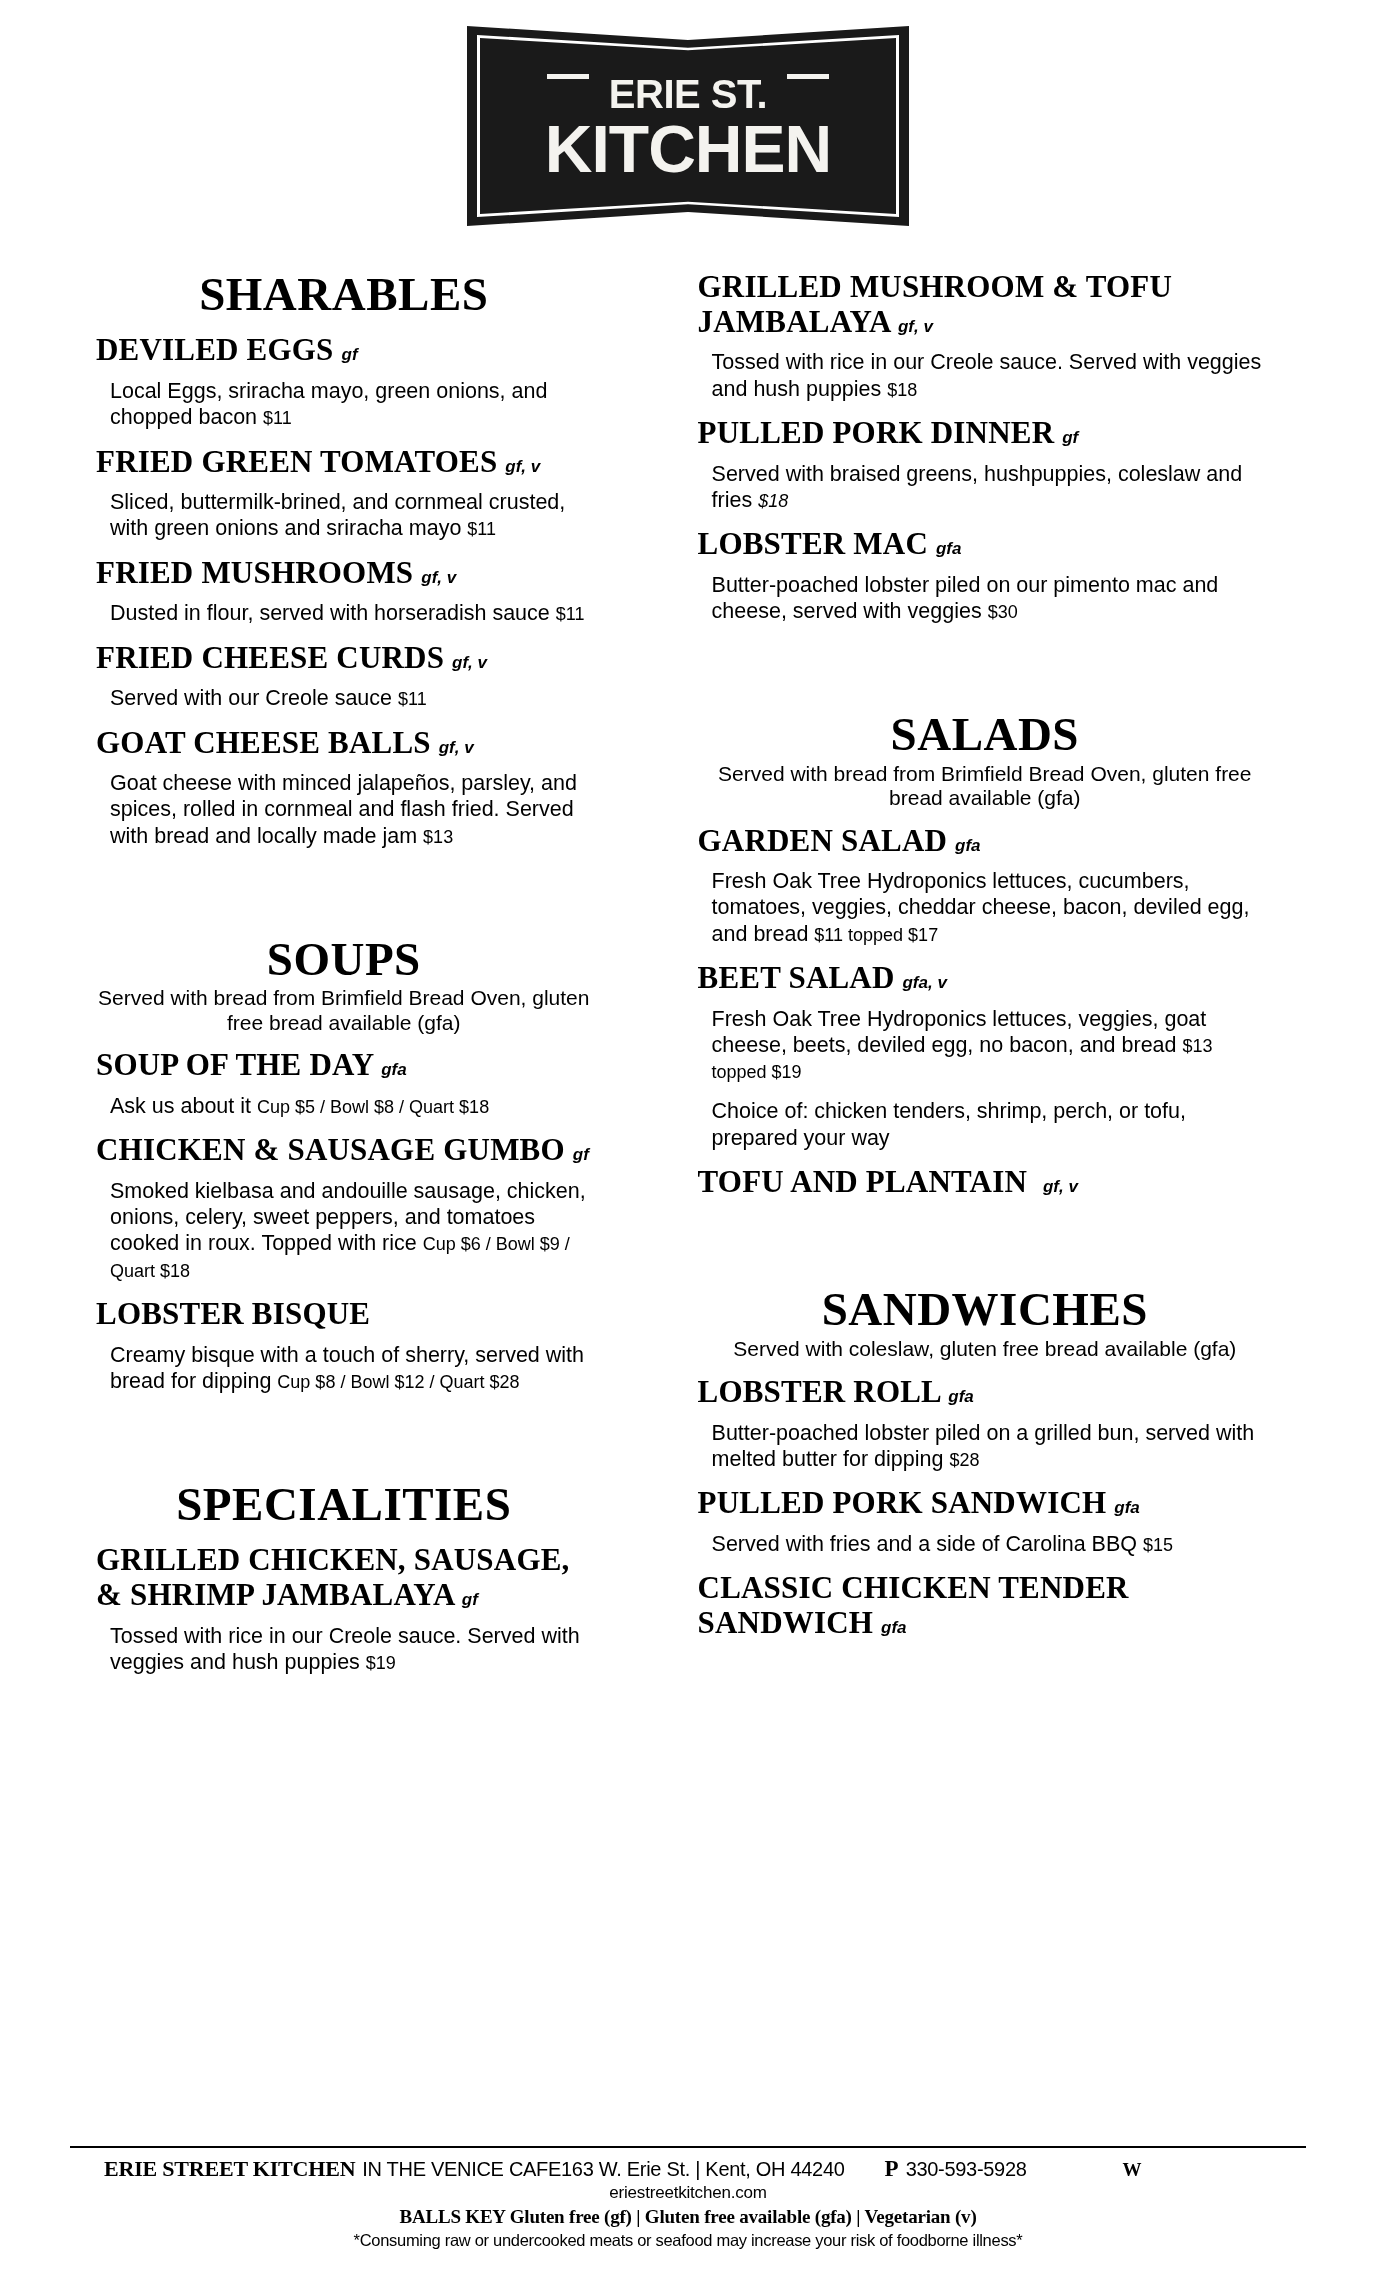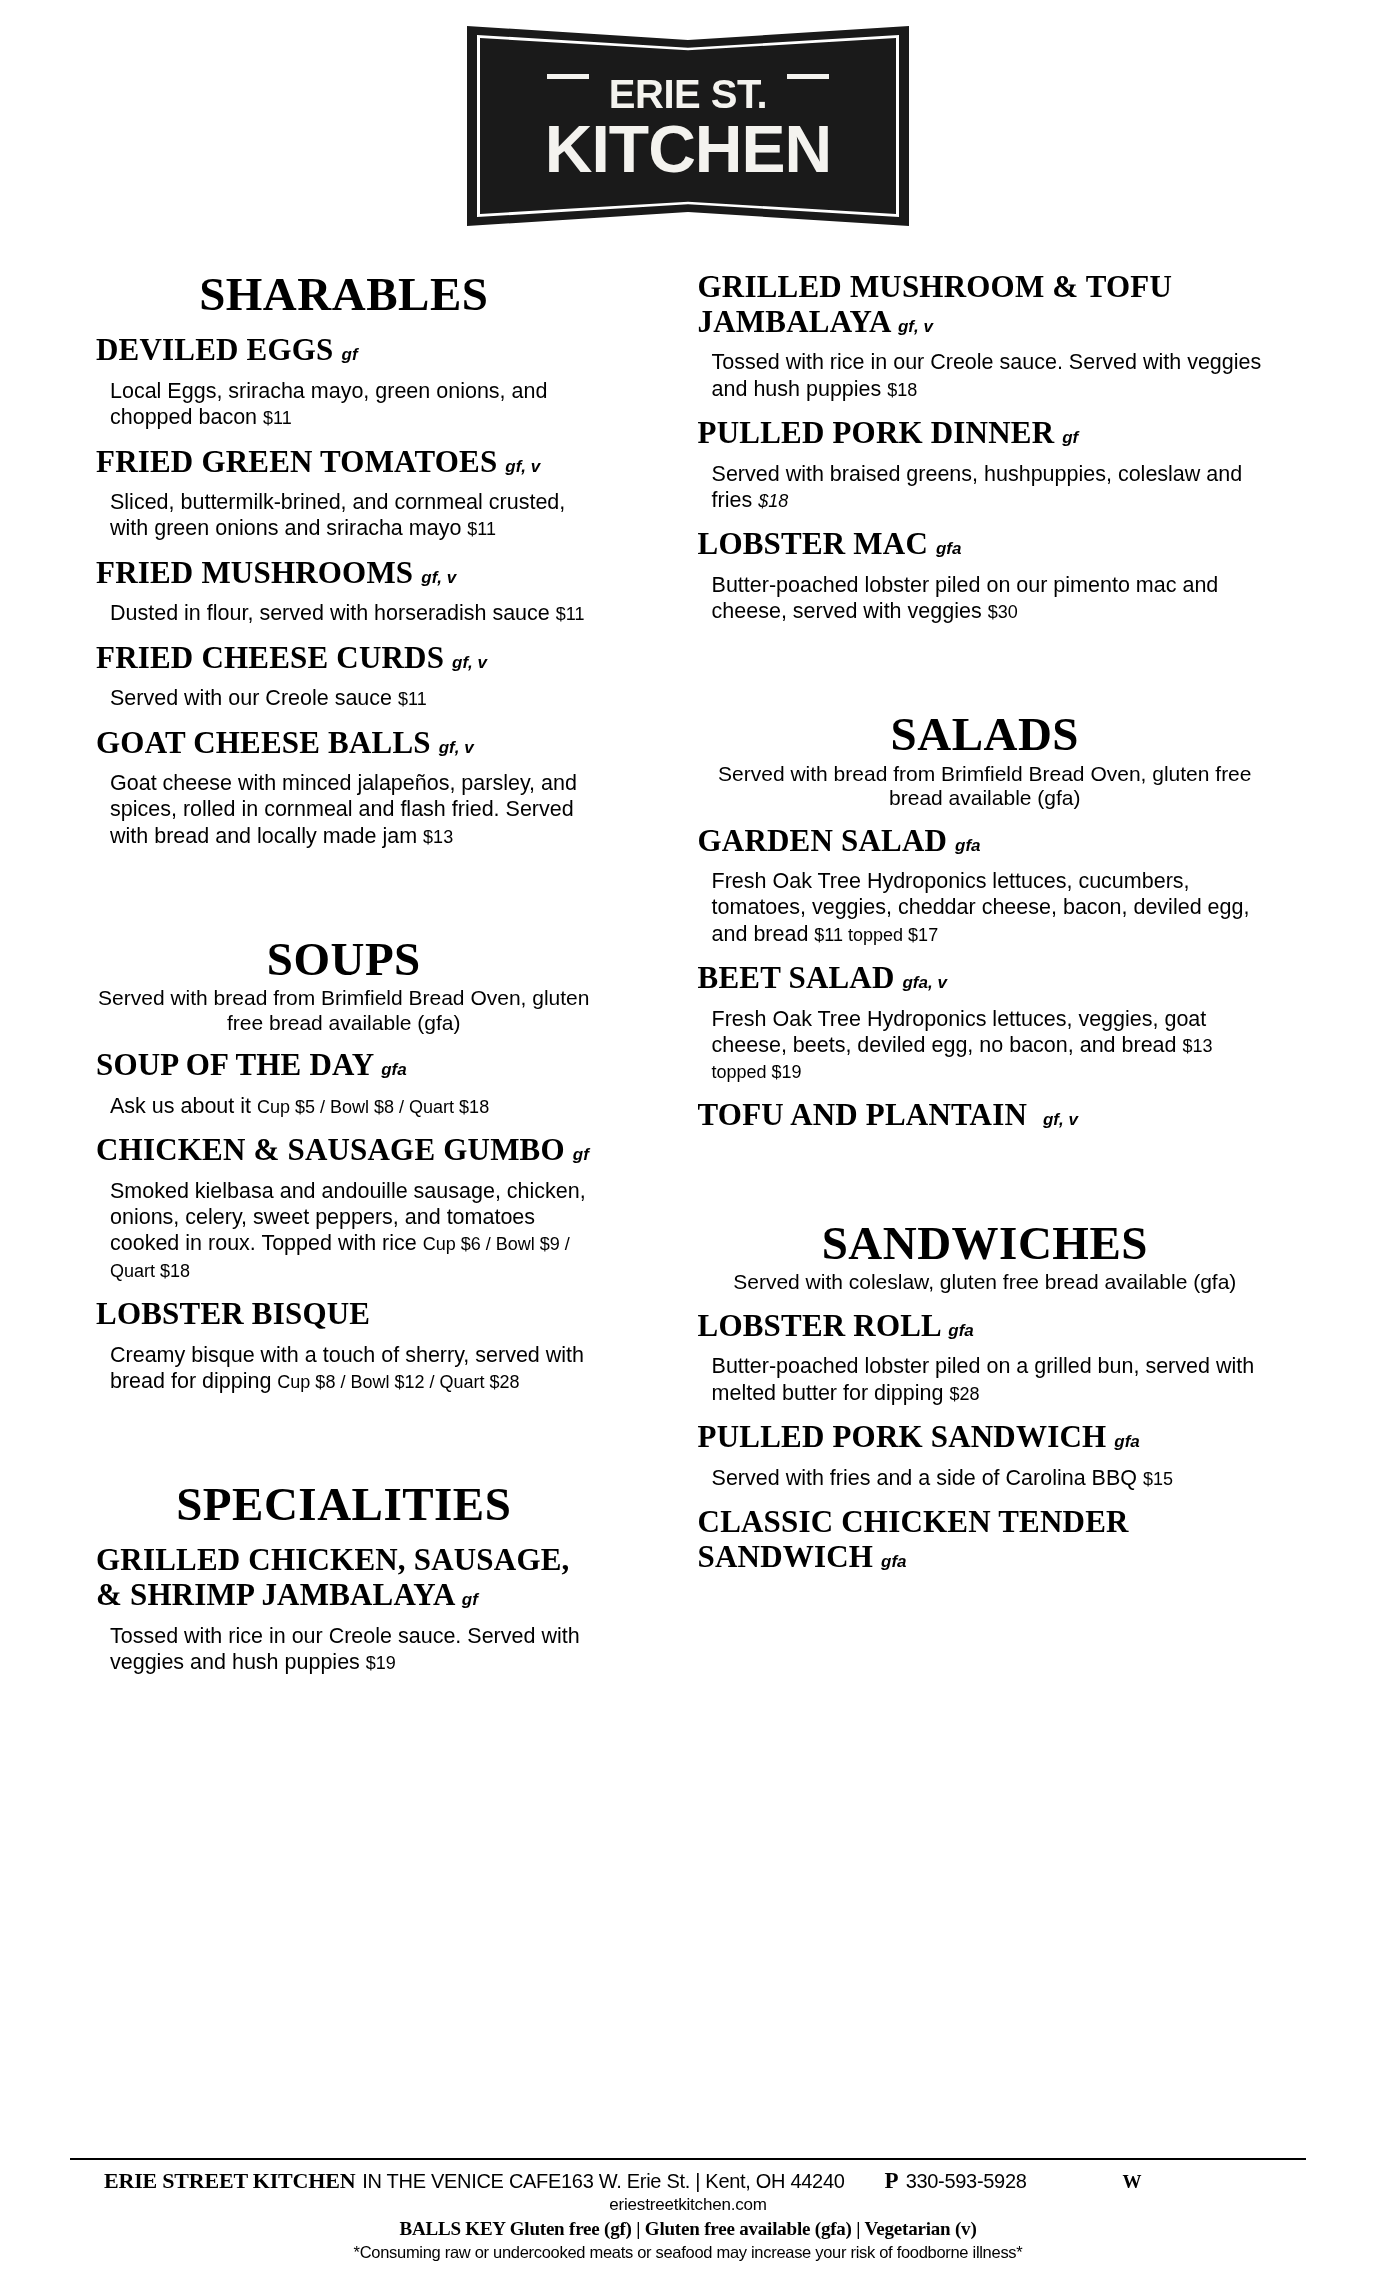--- a/index.html
+++ b/index.html
@@ -186,21 +186,21 @@
     max-height: 80px;
     overflow: hidden;
   }
   .gap-xl { height: 86px; }
 
   
   .footer {
     position: absolute;
     left: 0; right: 0;
     bottom: 0;
-    padding-bottom: 14px;
+    padding-bottom: 26px;
   }
   .footer-rule {
     width: 1236px;
     margin: 0 auto 8px auto;
     height: 2px;
     background: #000;
   }
   .footer-line1 {
     display: flex;
     align-items: baseline;
@@ -378,20 +378,21 @@
         <div class="item-name item-name-clip"><span>GARDEN SALAD</span> <span class="tag">gfa</span></div>
         <div class="item-desc desc-clip-3"><span>Fresh Oak Tree Hydroponics lettuces, cucumbers, tomatoes, veggies, cheddar cheese, bacon, deviled egg, and bread </span><span class="price">$11 topped $17</span></div>
       </div>
 
       <div class="item">
         <div class="item-name item-name-clip"><span>BEET SALAD</span> <span class="tag">gfa, v</span></div>
         <div class="item-desc"><span>Fresh Oak Tree Hydroponics lettuces, veggies, goat cheese, beets, deviled egg, no bacon, and bread </span><span class="price">$13 topped $19</span></div>
       </div>
 
       <div class="item">
+        <div class="item-desc"><span>Choice of: chicken tenders, shrimp, perch, or tofu, prepared your way</span><span class="price"></span></div>
       </div>
 
       <div class="item">
         <div class="item-name item-name-clip"><span>TOFU AND PLANTAIN</span>&nbsp; <span class="tag">gf, v</span></div>
       </div>
     </div>
 
     <div class="gap-xl"></div>
 
     <div>

